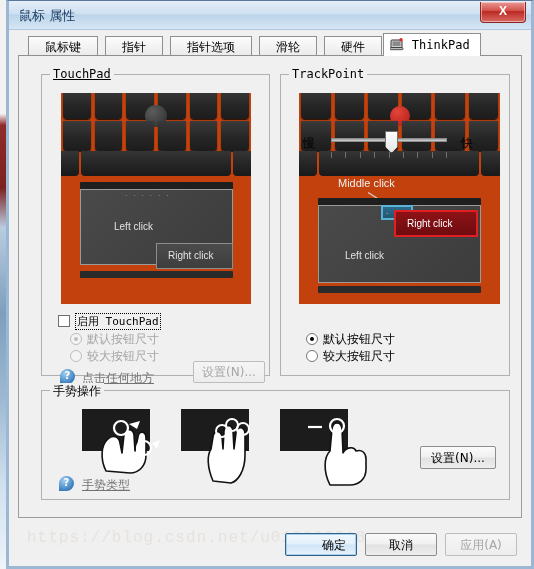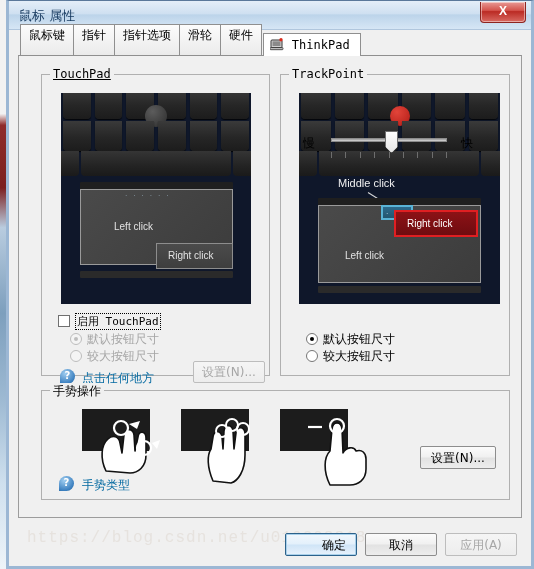--- a/index.html
+++ b/index.html
@@ -59,31 +59,32 @@
   }
 
   
   #tabstrip {
     position: absolute; left: 11px; top: 33px;
     height: 22px;
     display: flex; align-items: flex-end;
   }
   .tab {
     box-sizing: border-box;
-    height: 32px;
-    padding: 0 8px;
+    height: 20px;
+    padding: 0 16px;
     margin-right: -1px;
     background: linear-gradient(to bottom,#fcfcfc,#eaeaea);
     border: 1px solid #8f8f8f;
     border-bottom: none;
     font-size: 12px;
     line-height: 20px;
     font-family: "DejaVu Sans", sans-serif;
     cursor: pointer;
     white-space: nowrap;
+    margin-left: 8px;
   }
   .tab.active {
     background: #ffffff;
     height: 23px;
     line-height: 22px;
     position: relative; z-index: 3;
     margin-left: 2px;
     padding: 0 10px 0 6px;
   }
   .tab .tabicon { display:inline-block; vertical-align: -2px; margin-right: 4px; }
@@ -111,21 +112,21 @@
     font-size: 12px;
     font-family: "DejaVu Sans", sans-serif;
   }
   #grp-touchpad { left: 22px; top: 18px; width: 229px; height: 302px; }
   #grp-trackpoint { left: 261px; top: 18px; width: 230px; height: 302px; }
   #grp-gesture { left: 22px; top: 334px; width: 469px; height: 110px; }
 
   
   .device {
     position: absolute;
-    background: #0f172a;
+    background: #c2410c;
     overflow: hidden;
   }
   #tp-img { left: 19px; top: 18px; width: 190px; height: 211px; }
   #trk-img { left: 18px; top: 18px; width: 201px; height: 211px; }
 
   .keyrow { position: absolute; left: 0; width: 100%; display: flex; }
   .key {
     flex: 1 1 auto;
     height: 100%;
     margin: 0 2px;
@@ -272,21 +273,22 @@
     border: 1px solid #2c628b;
     box-shadow: inset 0 0 0 1px #a9d0ea;
     background: linear-gradient(to bottom, #f2f8fd 0%, #e3f0fb 48%, #cfe4f7 52%, #e8f2fc 100%);
     padding-left: 26px;
   }
 
   .helplink {
     position: absolute;
     font-size: 12px;
     font-family: "DejaVu Sans", sans-serif;
-    color: #0369a1;
+    color: #737373;
+    text-decoration: underline;
     cursor: pointer;
   }
   .helpicon {
     position: absolute;
     width: 15px; height: 15px;
     border-radius: 50% 50% 50% 0;
     background: radial-gradient(circle at 35% 30%, #9fcdf0, #3b7fbf 70%, #24608f);
     color: #fff; font-weight: bold; font-size: 10px;
     text-align: center; line-height: 14px;
     font-family: "DejaVu Sans", sans-serif;

